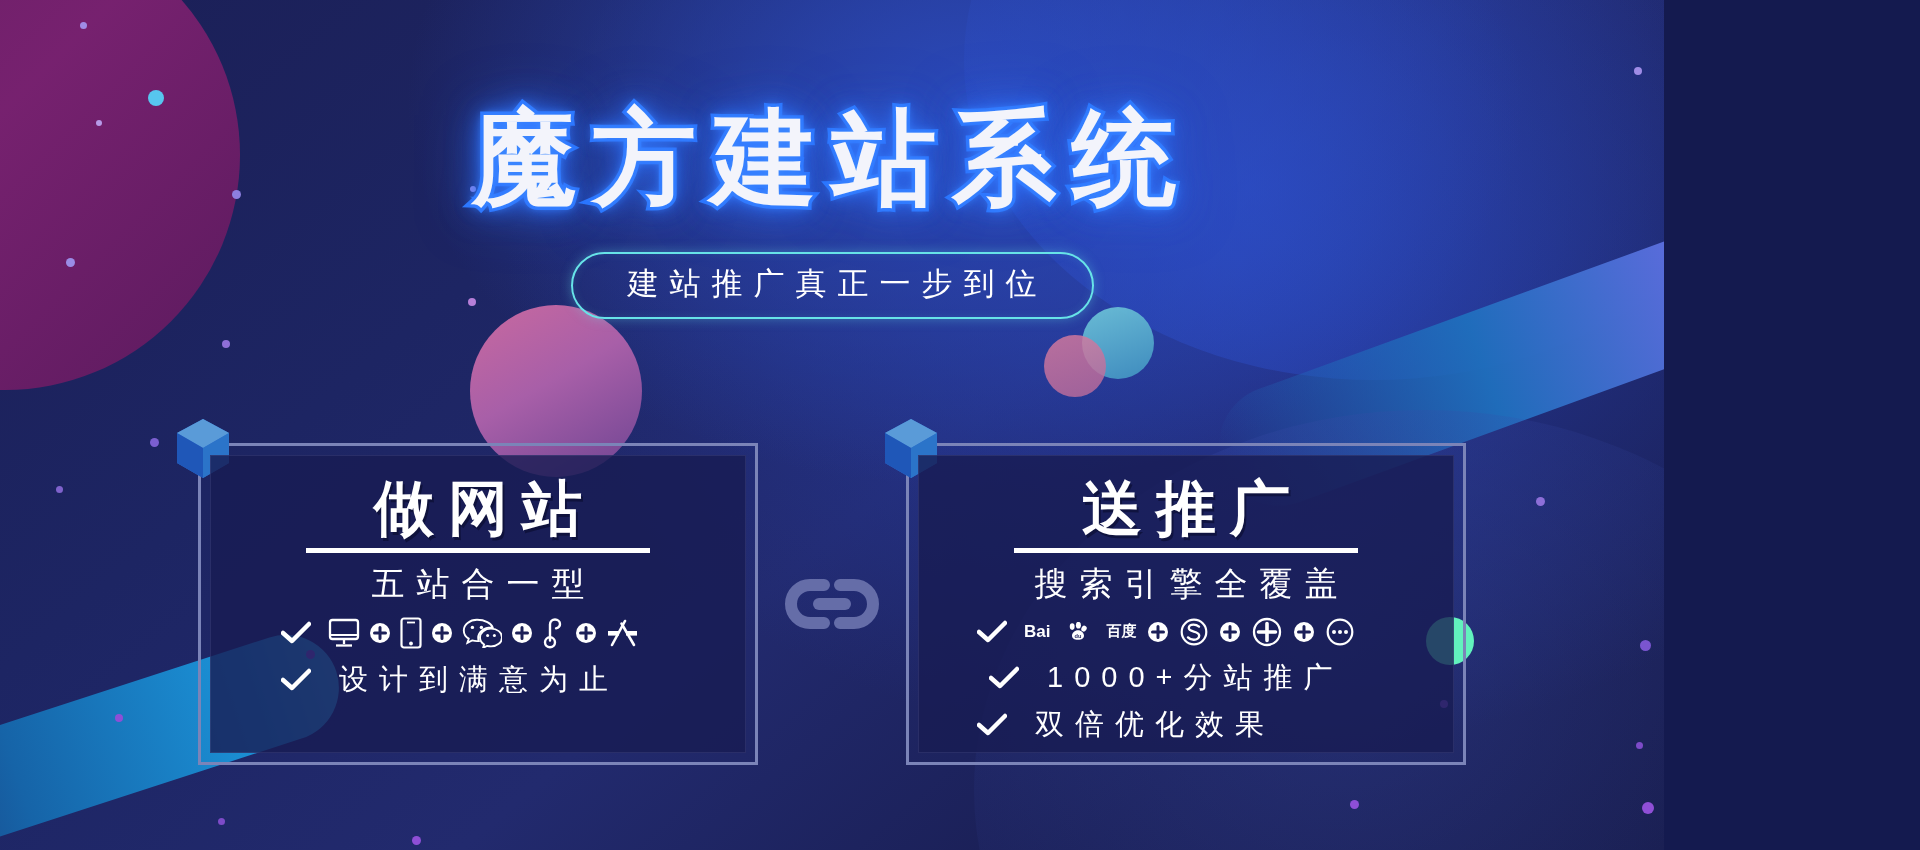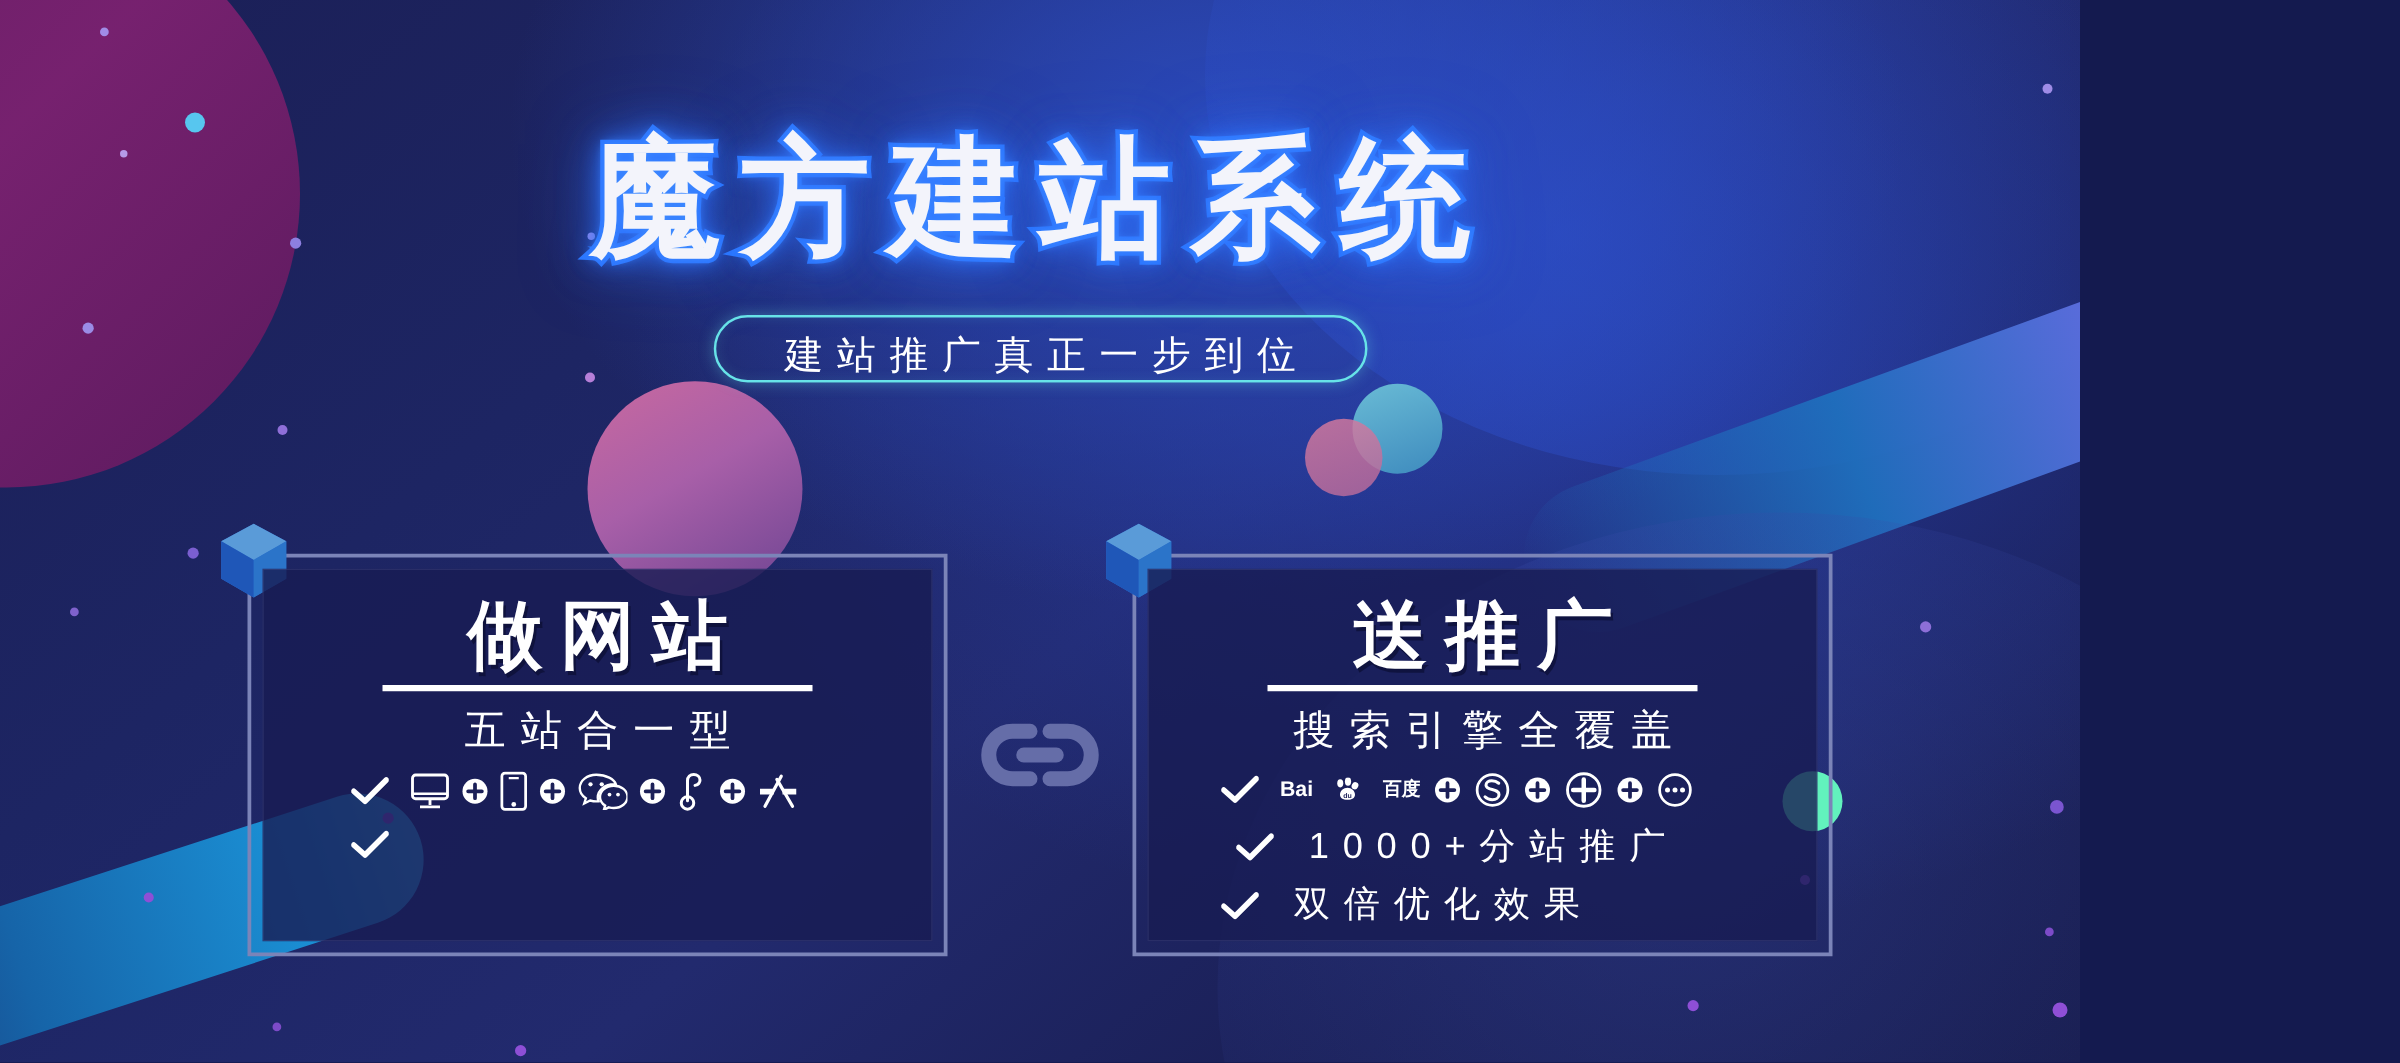--- a/index.html
+++ b/index.html
@@ -48,21 +48,21 @@
     -webkit-text-stroke:7px #2e7bff;
     paint-order:stroke fill;
     text-shadow:
       0 0 8px #3f8cff,
       0 0 18px #2f73ff,
       0 0 34px rgba(47,115,255,.85),
       0 0 58px rgba(47,115,255,.55);
   }
   .hero-sub-wrap{margin-top:36px;}
   .hero-sub{
-    display:inline-block;padding:11px 44px 0;
+    display:inline-block;padding:11px 44px 13px;
     border:2px solid #67e3e8;border-radius:40px;
     color:#ffffff;font-size:31px;letter-spacing:11px;
     text-indent:11px;line-height:1.25;
     box-shadow:0 0 12px rgba(103,227,232,.35), inset 0 0 10px rgba(103,227,232,.12);
   }
 
   
   .cards{position:absolute;left:0;right:0;top:443px;display:flex;justify-content:center;
     align-items:flex-start;gap:0;}
   .card{position:relative;width:560px;height:322px;}
@@ -208,20 +208,21 @@
               <rect x="2" y="13" width="11" height="4.6" fill="#fff"></rect>
               <rect x="20" y="13" width="11" height="4.6" fill="#fff"></rect>
             </svg>
           </div>
         </div>
 
         <div class="feat">
           <svg class="chk" viewBox="0 0 30 24">
             <path d="M2 12 L11 20 L28 3" stroke="#fff" stroke-width="4.5" fill="none" stroke-linecap="round" stroke-linejoin="round"></path>
           </svg>
+          <span class="feat-text">设计到满意为止</span>
         </div>
 
       </div>
     </div>
 
     <div class="link-gap">
       <svg class="link-icon" width="104" height="56" viewBox="0 0 104 56">
         <path d="M44 9 H30 A19 19 0 0 0 30 47 H44" stroke="#6b73ad" stroke-width="12" fill="none" stroke-linecap="round"></path>
         <path d="M60 9 H74 A19 19 0 0 1 74 47 H60" stroke="#6b73ad" stroke-width="12" fill="none" stroke-linecap="round"></path>
         <line x1="39" y1="28" x2="65" y2="28" stroke="#6b73ad" stroke-width="12" stroke-linecap="round"></line>

